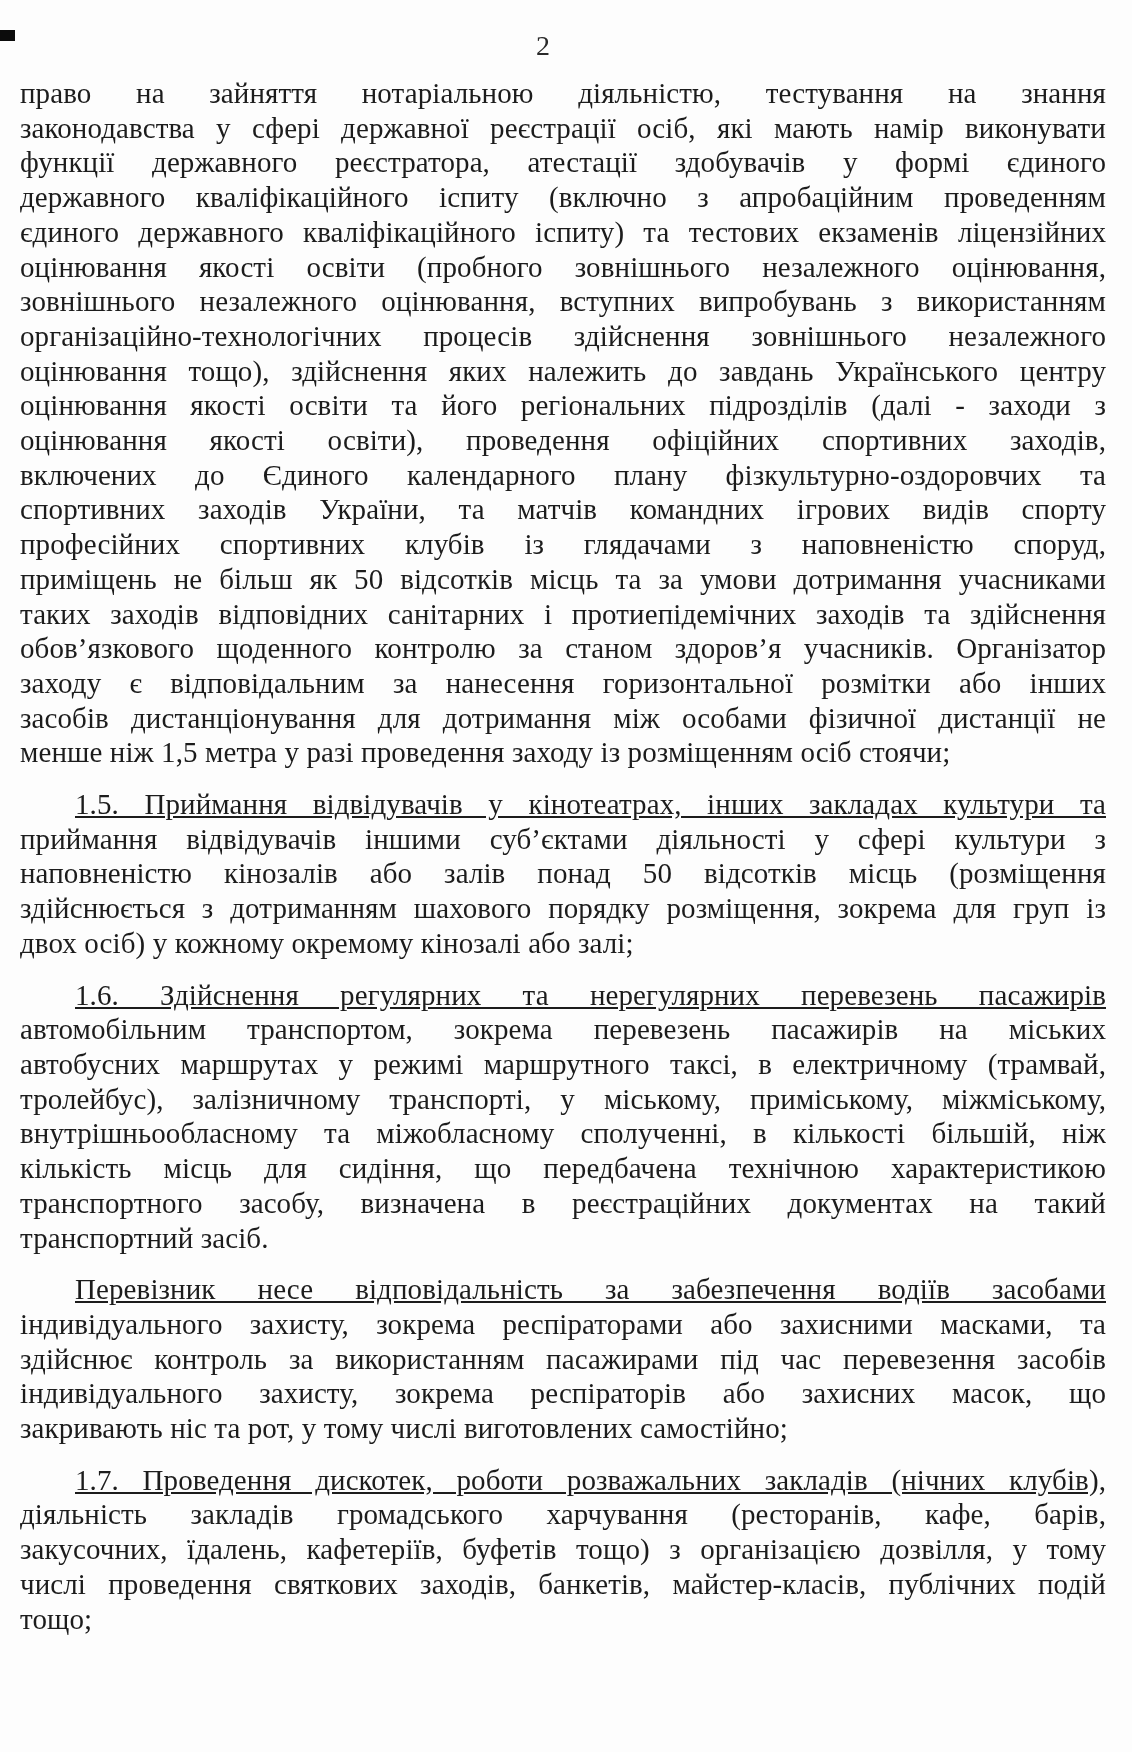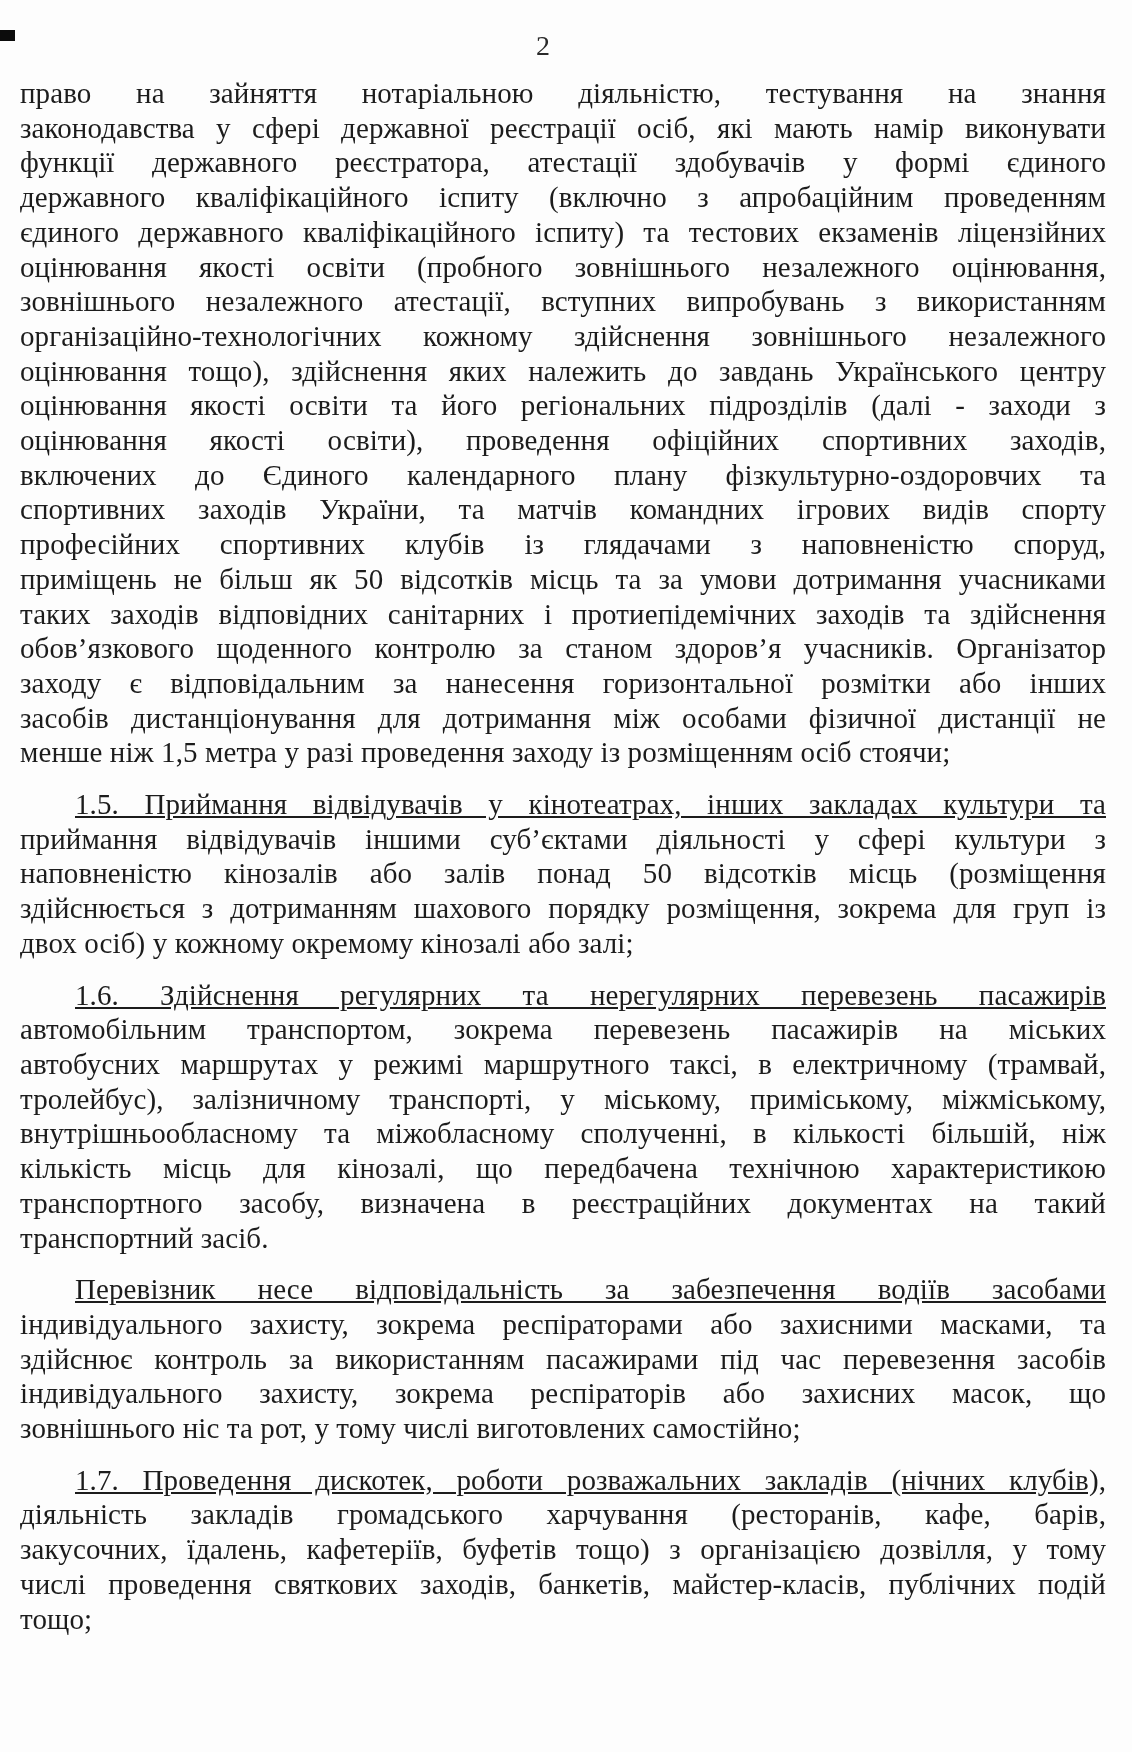--- a/index.html
+++ b/index.html
@@ -59,22 +59,22 @@
   <div class="scan-corner-mark"></div>
   <div class="page-number">2</div>
   <main class="content">
       <div class="paragraph">
         <div class="line">право на зайняття нотаріальною діяльністю, тестування на знання</div>
         <div class="line">законодавства у сфері державної реєстрації осіб, які мають намір виконувати</div>
         <div class="line">функції державного реєстратора, атестації здобувачів у формі єдиного</div>
         <div class="line">державного кваліфікаційного іспиту (включно з апробаційним проведенням</div>
         <div class="line">єдиного державного кваліфікаційного іспиту) та тестових екзаменів ліцензійних</div>
         <div class="line">оцінювання якості освіти (пробного зовнішнього незалежного оцінювання,</div>
-        <div class="line">зовнішнього незалежного атестації, вступних випробувань з використанням</div>
-        <div class="line">організаційно-технологічних кожному здійснення зовнішнього незалежного</div>
+        <div class="line">зовнішнього незалежного оцінювання, вступних випробувань з використанням</div>
+        <div class="line">організаційно-технологічних процесів здійснення зовнішнього незалежного</div>
         <div class="line">оцінювання тощо), здійснення яких належить до завдань Українського центру</div>
         <div class="line">оцінювання якості освіти та його регіональних підрозділів (далі - заходи з</div>
         <div class="line">оцінювання якості освіти), проведення офіційних спортивних заходів,</div>
         <div class="line">включених до Єдиного календарного плану фізкультурно-оздоровчих та</div>
         <div class="line">спортивних заходів України, та матчів командних ігрових видів спорту</div>
         <div class="line">професійних спортивних клубів із глядачами з наповненістю споруд,</div>
         <div class="line">приміщень не більш як 50 відсотків місць та за умови дотримання учасниками</div>
         <div class="line">таких заходів відповідних санітарних і протиепідемічних заходів та здійснення</div>
         <div class="line">обов’язкового щоденного контролю за станом здоров’я учасників. Організатор</div>
         <div class="line">заходу є відповідальним за нанесення горизонтальної розмітки або інших</div>
@@ -87,30 +87,30 @@
         <div class="line">наповненістю кінозалів або залів понад 50 відсотків місць (розміщення</div>
         <div class="line">здійснюється з дотриманням шахового порядку розміщення, зокрема для груп із</div>
         <div class="line last">двох осіб) у кожному окремому кінозалі або залі;</div>
       </div>
       <div class="paragraph">
         <div class="line indent">1.6. Здійснення регулярних та нерегулярних перевезень пасажирів</div>
         <div class="line">автомобільним транспортом, зокрема перевезень пасажирів на міських</div>
         <div class="line">автобусних маршрутах у режимі маршрутного таксі, в електричному (трамвай,</div>
         <div class="line">тролейбус), залізничному транспорті, у міському, приміському, міжміському,</div>
         <div class="line">внутрішньообласному та міжобласному сполученні, в кількості більшій, ніж</div>
-        <div class="line">кількість місць для кінозалі, що передбачена технічною характеристикою</div>
+        <div class="line">кількість місць для сидіння, що передбачена технічною характеристикою</div>
         <div class="line">транспортного засобу, визначена в реєстраційних документах на такий</div>
         <div class="line last">транспортний засіб.</div>
       </div>
       <div class="paragraph">
         <div class="line indent">Перевізник несе відповідальність за забезпечення водіїв засобами</div>
         <div class="line">індивідуального захисту, зокрема респіраторами або захисними масками, та</div>
         <div class="line">здійснює контроль за використанням пасажирами під час перевезення засобів</div>
         <div class="line">індивідуального захисту, зокрема респіраторів або захисних масок, що</div>
-        <div class="line last">зовнішнього ніс та рот, у тому числі виготовлених самостійно;</div>
+        <div class="line last">закривають ніс та рот, у тому числі виготовлених самостійно;</div>
       </div>
       <div class="paragraph">
         <div class="line indent">1.7. Проведення дискотек, роботи розважальних закладів (нічних клубів),</div>
         <div class="line">діяльність закладів громадського харчування (ресторанів, кафе, барів,</div>
         <div class="line">закусочних, їдалень, кафетеріїв, буфетів тощо) з організацією дозвілля, у тому</div>
         <div class="line">числі проведення святкових заходів, банкетів, майстер-класів, публічних подій</div>
         <div class="line last">тощо;</div>
       </div>
     </main>
 </div>

